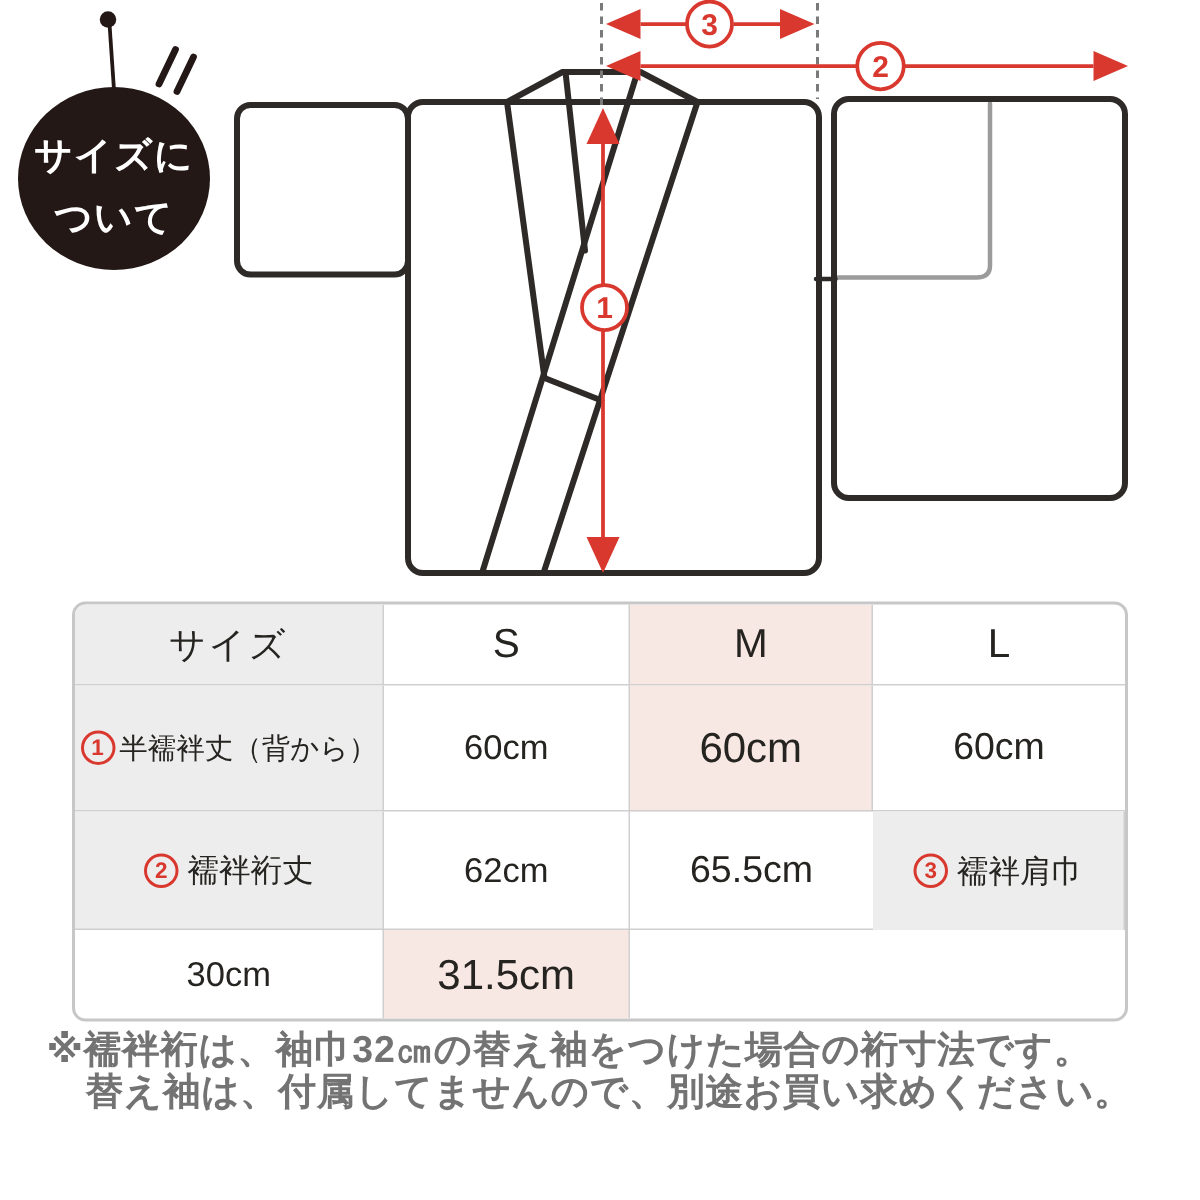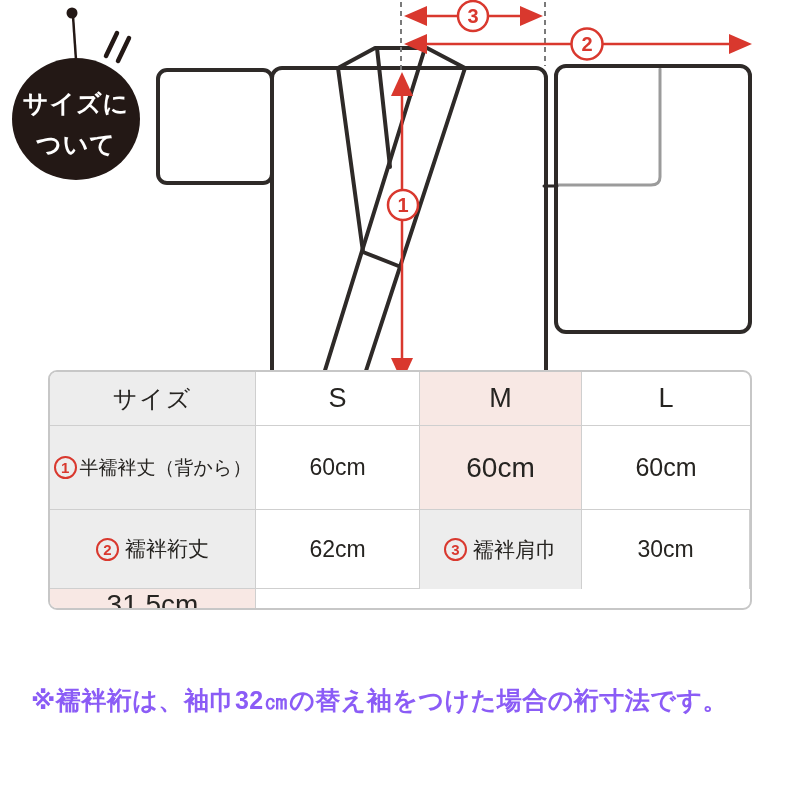--- a/index.html
+++ b/index.html
@@ -9,21 +9,21 @@
     overflow:hidden;
   }
   .diagram-svg{position:absolute;top:0;left:0;}
   .badge-text{fill:#ffffff;font-size:25px;font-weight:bold;text-anchor:middle;letter-spacing:1px;}
   .red-line{stroke:#d9382e;stroke-width:2.5;fill:none;}
   .red-fill{fill:#d9382e;stroke:none;}
   .red-circ{fill:#ffffff;stroke:#d9382e;stroke-width:2.5;}
   .red-num{fill:#d9382e;font-size:20px;font-weight:bold;text-anchor:middle;}
 
   .size-table{
-    position:absolute;left:48px;top:370px;width:704px;height:240px;
+    position:absolute;left:48px;top:401px;width:704px;height:280px;
     display:grid;grid-template-columns:206px 164px 162px 1fr;
     grid-template-rows:54px 84px 79px 1fr;
     border:2px solid #c7c7c7;border-radius:9px;overflow:hidden;
     box-sizing:border-box;background:#ffffff;
   }
   .cell{
     display:flex;align-items:center;justify-content:center;
     border-right:1.5px solid #cfcfcf;border-bottom:1.5px solid #cfcfcf;
     color:#262421;box-sizing:border-box;
   }
@@ -38,21 +38,21 @@
   .val-l{font-size:25px;}
   .row-label{font-size:21px;gap:6px;}
   .row-label.small{font-size:19px;gap:3px;}
   .circ{
     display:inline-flex;align-items:center;justify-content:center;
     width:23px;height:23px;border:2px solid #d9382e;border-radius:50%;
     color:#d9382e;font-weight:bold;font-size:15px;flex:none;box-sizing:border-box;
   }
   .notes{
     position:absolute;left:31px;top:687px;width:764px;
-    font-size:25px;line-height:27.5px;font-weight:600;color:#8b5cf6;
+    font-size:25px;line-height:27.5px;font-weight:600;color:#737373;
     letter-spacing:0.5px;white-space:nowrap;
   }
   .notes .indent{padding-left:26px;}
 </style>
 </head>
 <body>
 
 <svg class="diagram-svg" width="800" height="390" viewBox="0 0 800 390">
 
   <g>
@@ -120,24 +120,26 @@
   </div>
   <div class="cell val-s">60cm</div>
   <div class="cell col-m val-m">60cm</div>
   <div class="cell last-col val-l">60cm</div>
 
   <div class="cell col-label row-label">
     <span class="circ">2</span>
     <span>襦袢裄丈</span>
   </div>
   <div class="cell val-s">62cm</div>
+  <div class="cell last-col val-l">65.5cm</div>
 
   <div class="cell col-label row-label last-row">
     <span class="circ">3</span>
     <span>襦袢肩巾</span>
   </div>
   <div class="cell val-s last-row">30cm</div>
   <div class="cell col-m val-m last-row">31.5cm</div>
 </div>
 
 <div class="notes">
   <div>※襦袢裄は、袖巾32㎝の替え袖をつけた場合の裄寸法です。</div>
+  <div class="indent">替え袖は、付属してませんので、別途お買い求めください。</div>
 </div>
 
 </body></html>

